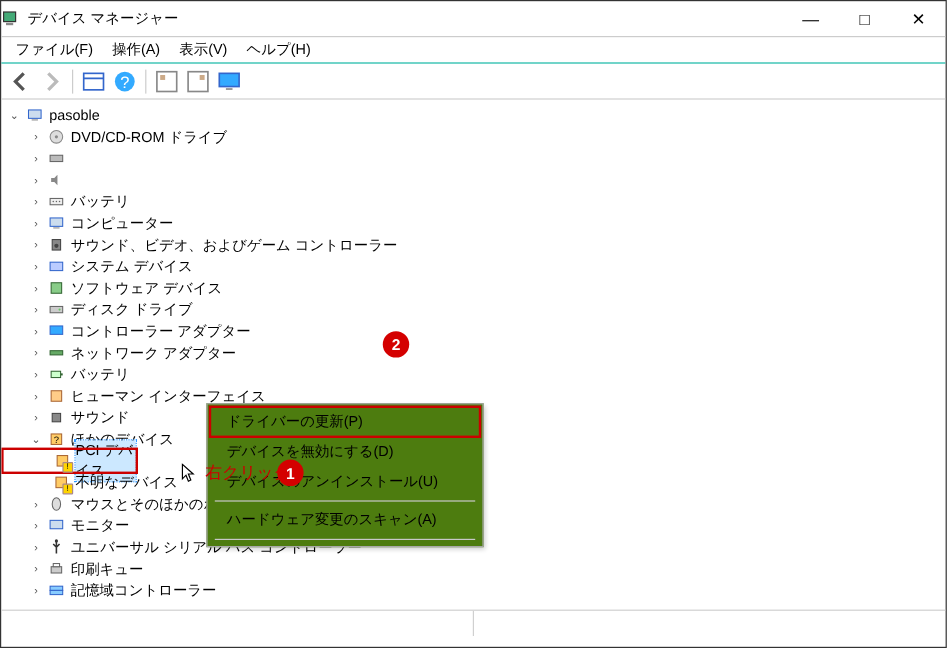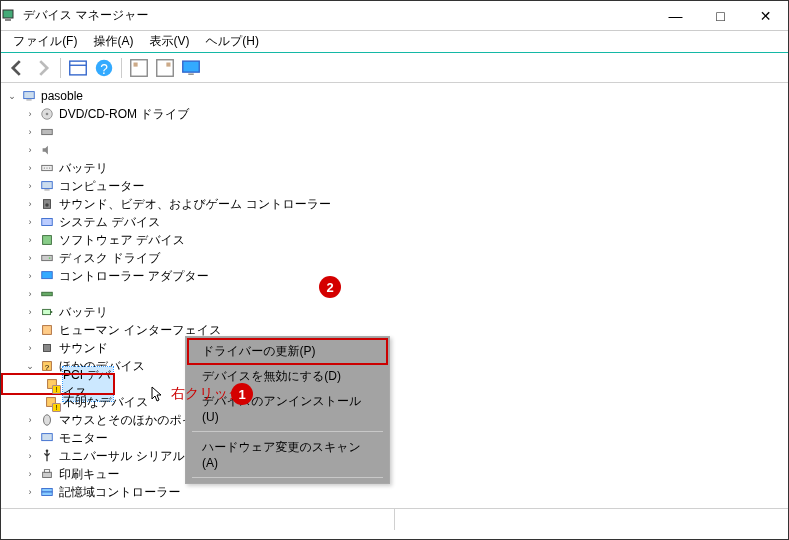--- a/index.html
+++ b/index.html
@@ -87,23 +87,23 @@
   font-size: 7px; line-height: 7px; text-align: center;
   color: #000;
 }
 .selected {
   background: #cce8ff;
   outline: 1px dotted #3399ff;
 }
 .red-box { outline: 2px solid #cc0000; justify-content: space-between; }
 .context-menu {
   position: absolute;
-  top: 253px; left: 184px;
-  width: 205px;
-  background: #a3a3a3;
+  top: 253px; left: 171px;
+  width: 231px;
+  background: #4d7c0f;
   border: 1px solid #a8a8a8;
   box-shadow: 2px 2px 4px rgba(0,0,0,0.2);
   padding: 2px;
 }
 .context-menu .cm-item {
   padding: 4px 14px;
   font-size: 12px;
 }
 .context-menu .cm-sep {
   height: 1px; background: #c8c8c8; margin: 3px 4px;
@@ -318,20 +318,21 @@
           </span>
     <span>コントローラー アダプター</span>
   </div>
         <div class="row indent1">
     <span class="expander">›</span>
     <span class="node-icon">
             <svg viewBox="0 0 16 16">
               <rect x="2" y="6" width="12" height="4" fill="#6a6" stroke="#363"></rect>
             </svg>
           </span>
+    <span>ネットワーク アダプター</span>
   </div>
         <div class="row indent1">
     <span class="expander">›</span>
     <span class="node-icon">
             <svg viewBox="0 0 16 16">
               <rect x="3" y="5" width="9" height="6" fill="#cfc" stroke="#363"></rect>
               <rect x="12" y="7" width="2" height="2" fill="#363"></rect>
             </svg>
           </span>
     <span>バッテリ</span>

